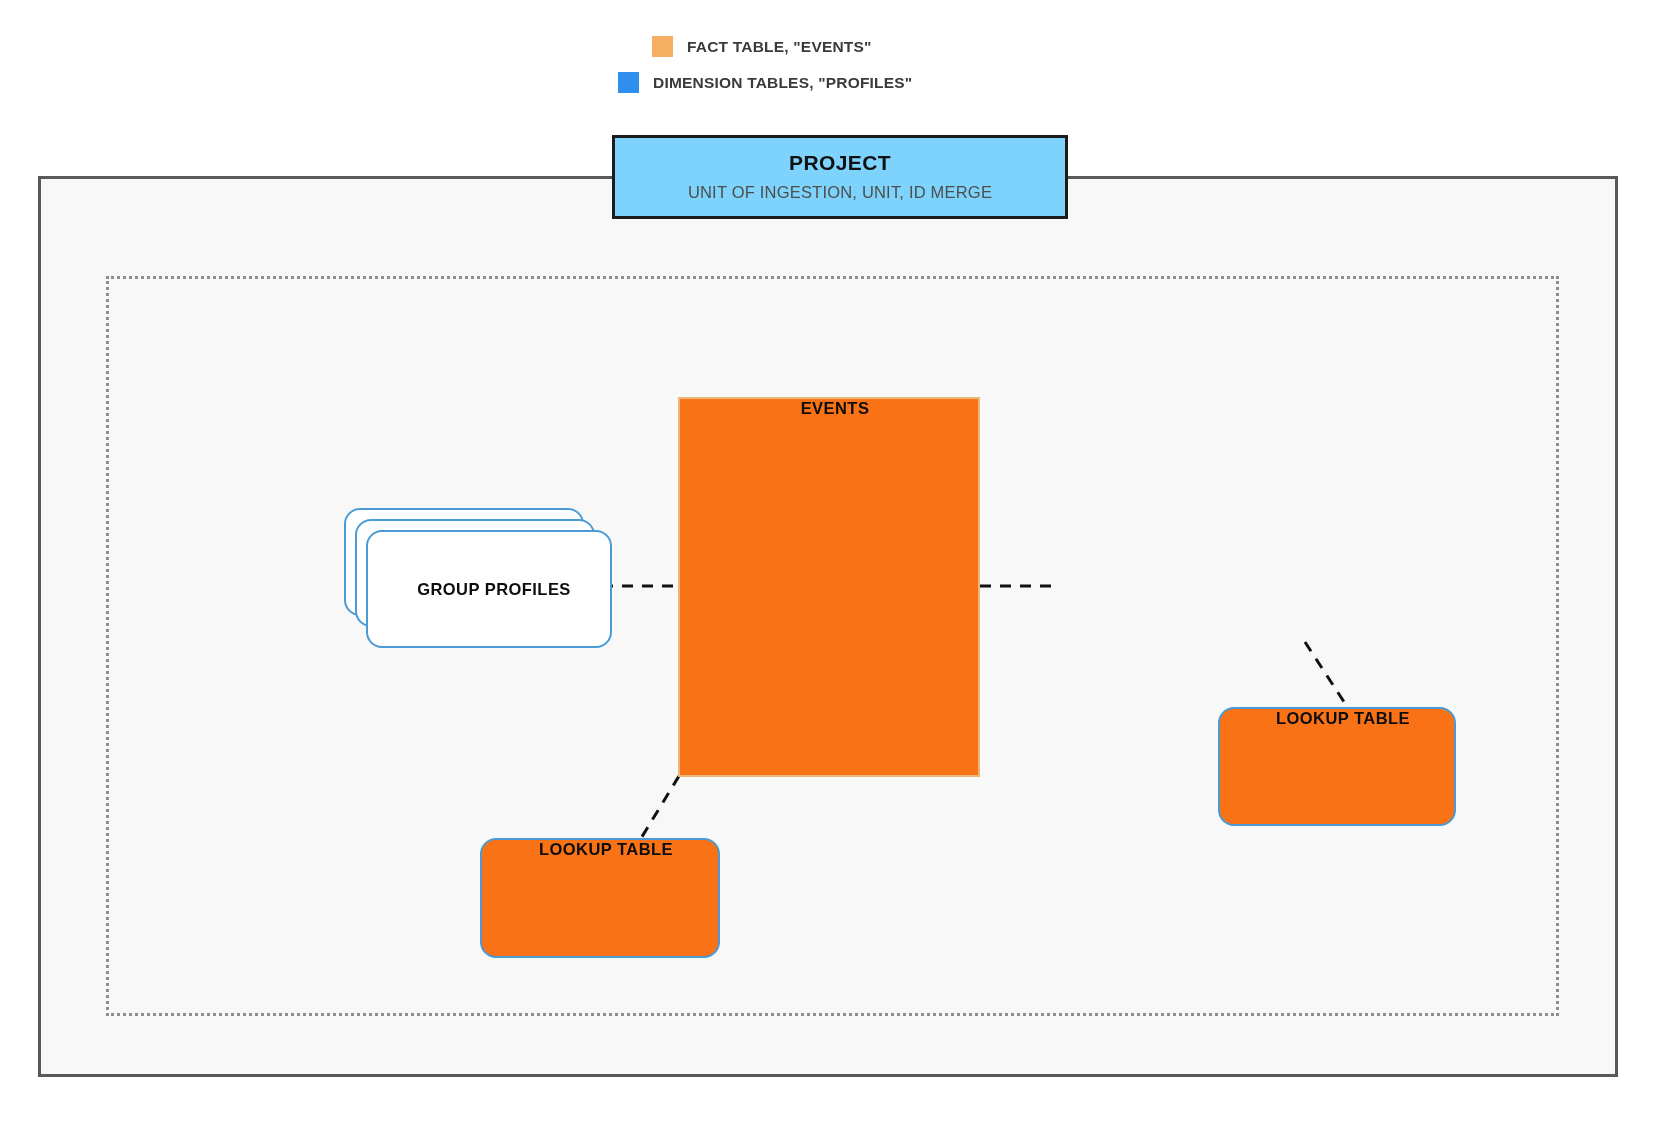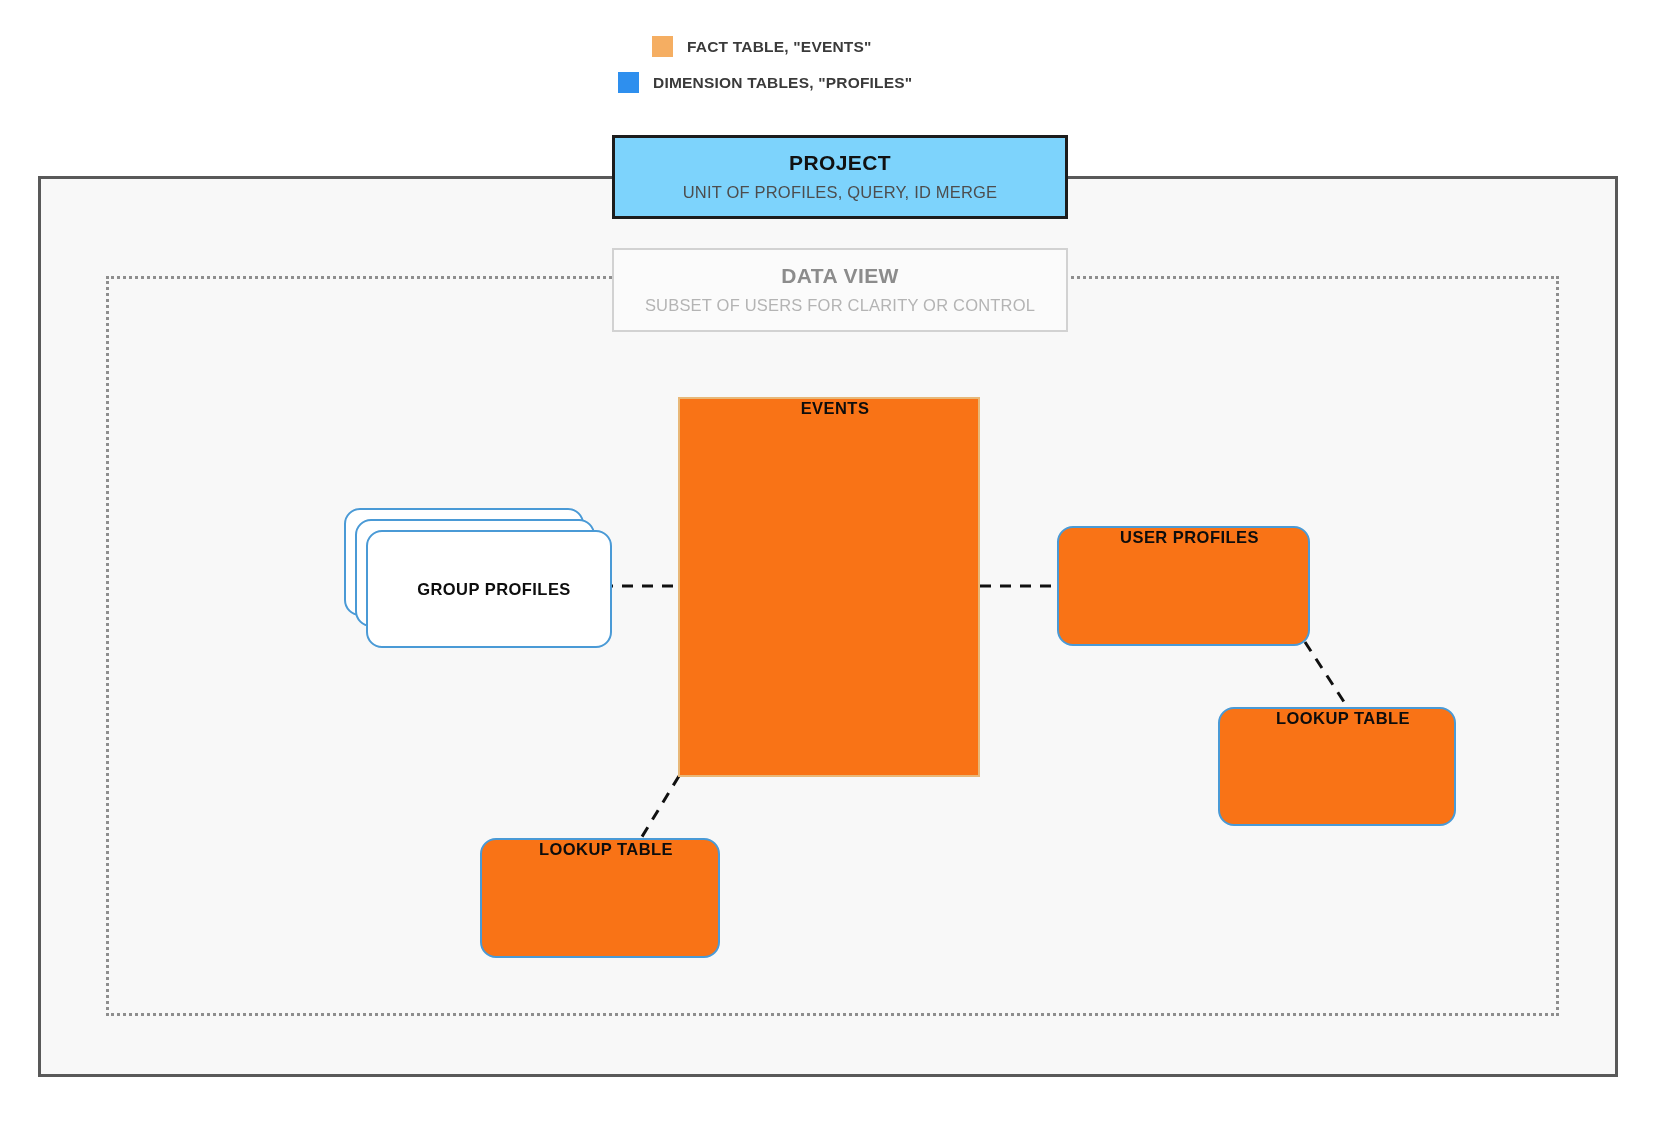--- a/index.html
+++ b/index.html
@@ -106,43 +106,36 @@
 
   <svg class="connectors" viewBox="0 0 1664 1128" xmlns="http://www.w3.org/2000/svg">
     <line x1="602" y1="586" x2="678" y2="586" stroke="#111111" stroke-width="3" stroke-dasharray="11 9"></line>
     <line x1="980" y1="586" x2="1057" y2="586" stroke="#111111" stroke-width="3" stroke-dasharray="11 9"></line>
     <line x1="679" y1="776" x2="640" y2="840" stroke="#111111" stroke-width="3" stroke-dasharray="11 9"></line>
     <line x1="1305" y1="642" x2="1348" y2="708" stroke="#111111" stroke-width="3" stroke-dasharray="11 9"></line>
   </svg>
 
   <div class="hdr-box project">
     <div class="hdr-title">PROJECT</div>
-    <div class="hdr-sub">UNIT OF PROFILES, QUERY, ID MERGE</div>
+    <div class="hdr-sub">UNIT OF INGESTION, UNIT, ID MERGE</div>
   </div>
 
-  <div class="hdr-box dataview">
-    <div class="hdr-title">DATA VIEW</div>
-    <div class="hdr-sub">SUBSET OF USERS FOR CLARITY OR CONTROL</div>
-  </div>
 
   <div class="node events">
     <span class="node-label">EVENTS</span>
   </div>
 
   <div class="stack">
     <div class="stack-card c1"></div>
     <div class="stack-card c2"></div>
     <div class="stack-card c3">
       <span class="node-label">GROUP PROFILES</span>
     </div>
   </div>
 
-  <div class="node rounded user-profiles">
-    <span class="node-label">USER PROFILES</span>
-  </div>
 
   <div class="node rounded lookup-right">
     <span class="node-label">LOOKUP TABLE</span>
   </div>
 
   <div class="node rounded lookup-left">
     <span class="node-label">LOOKUP TABLE</span>
   </div>
 
 </div>

